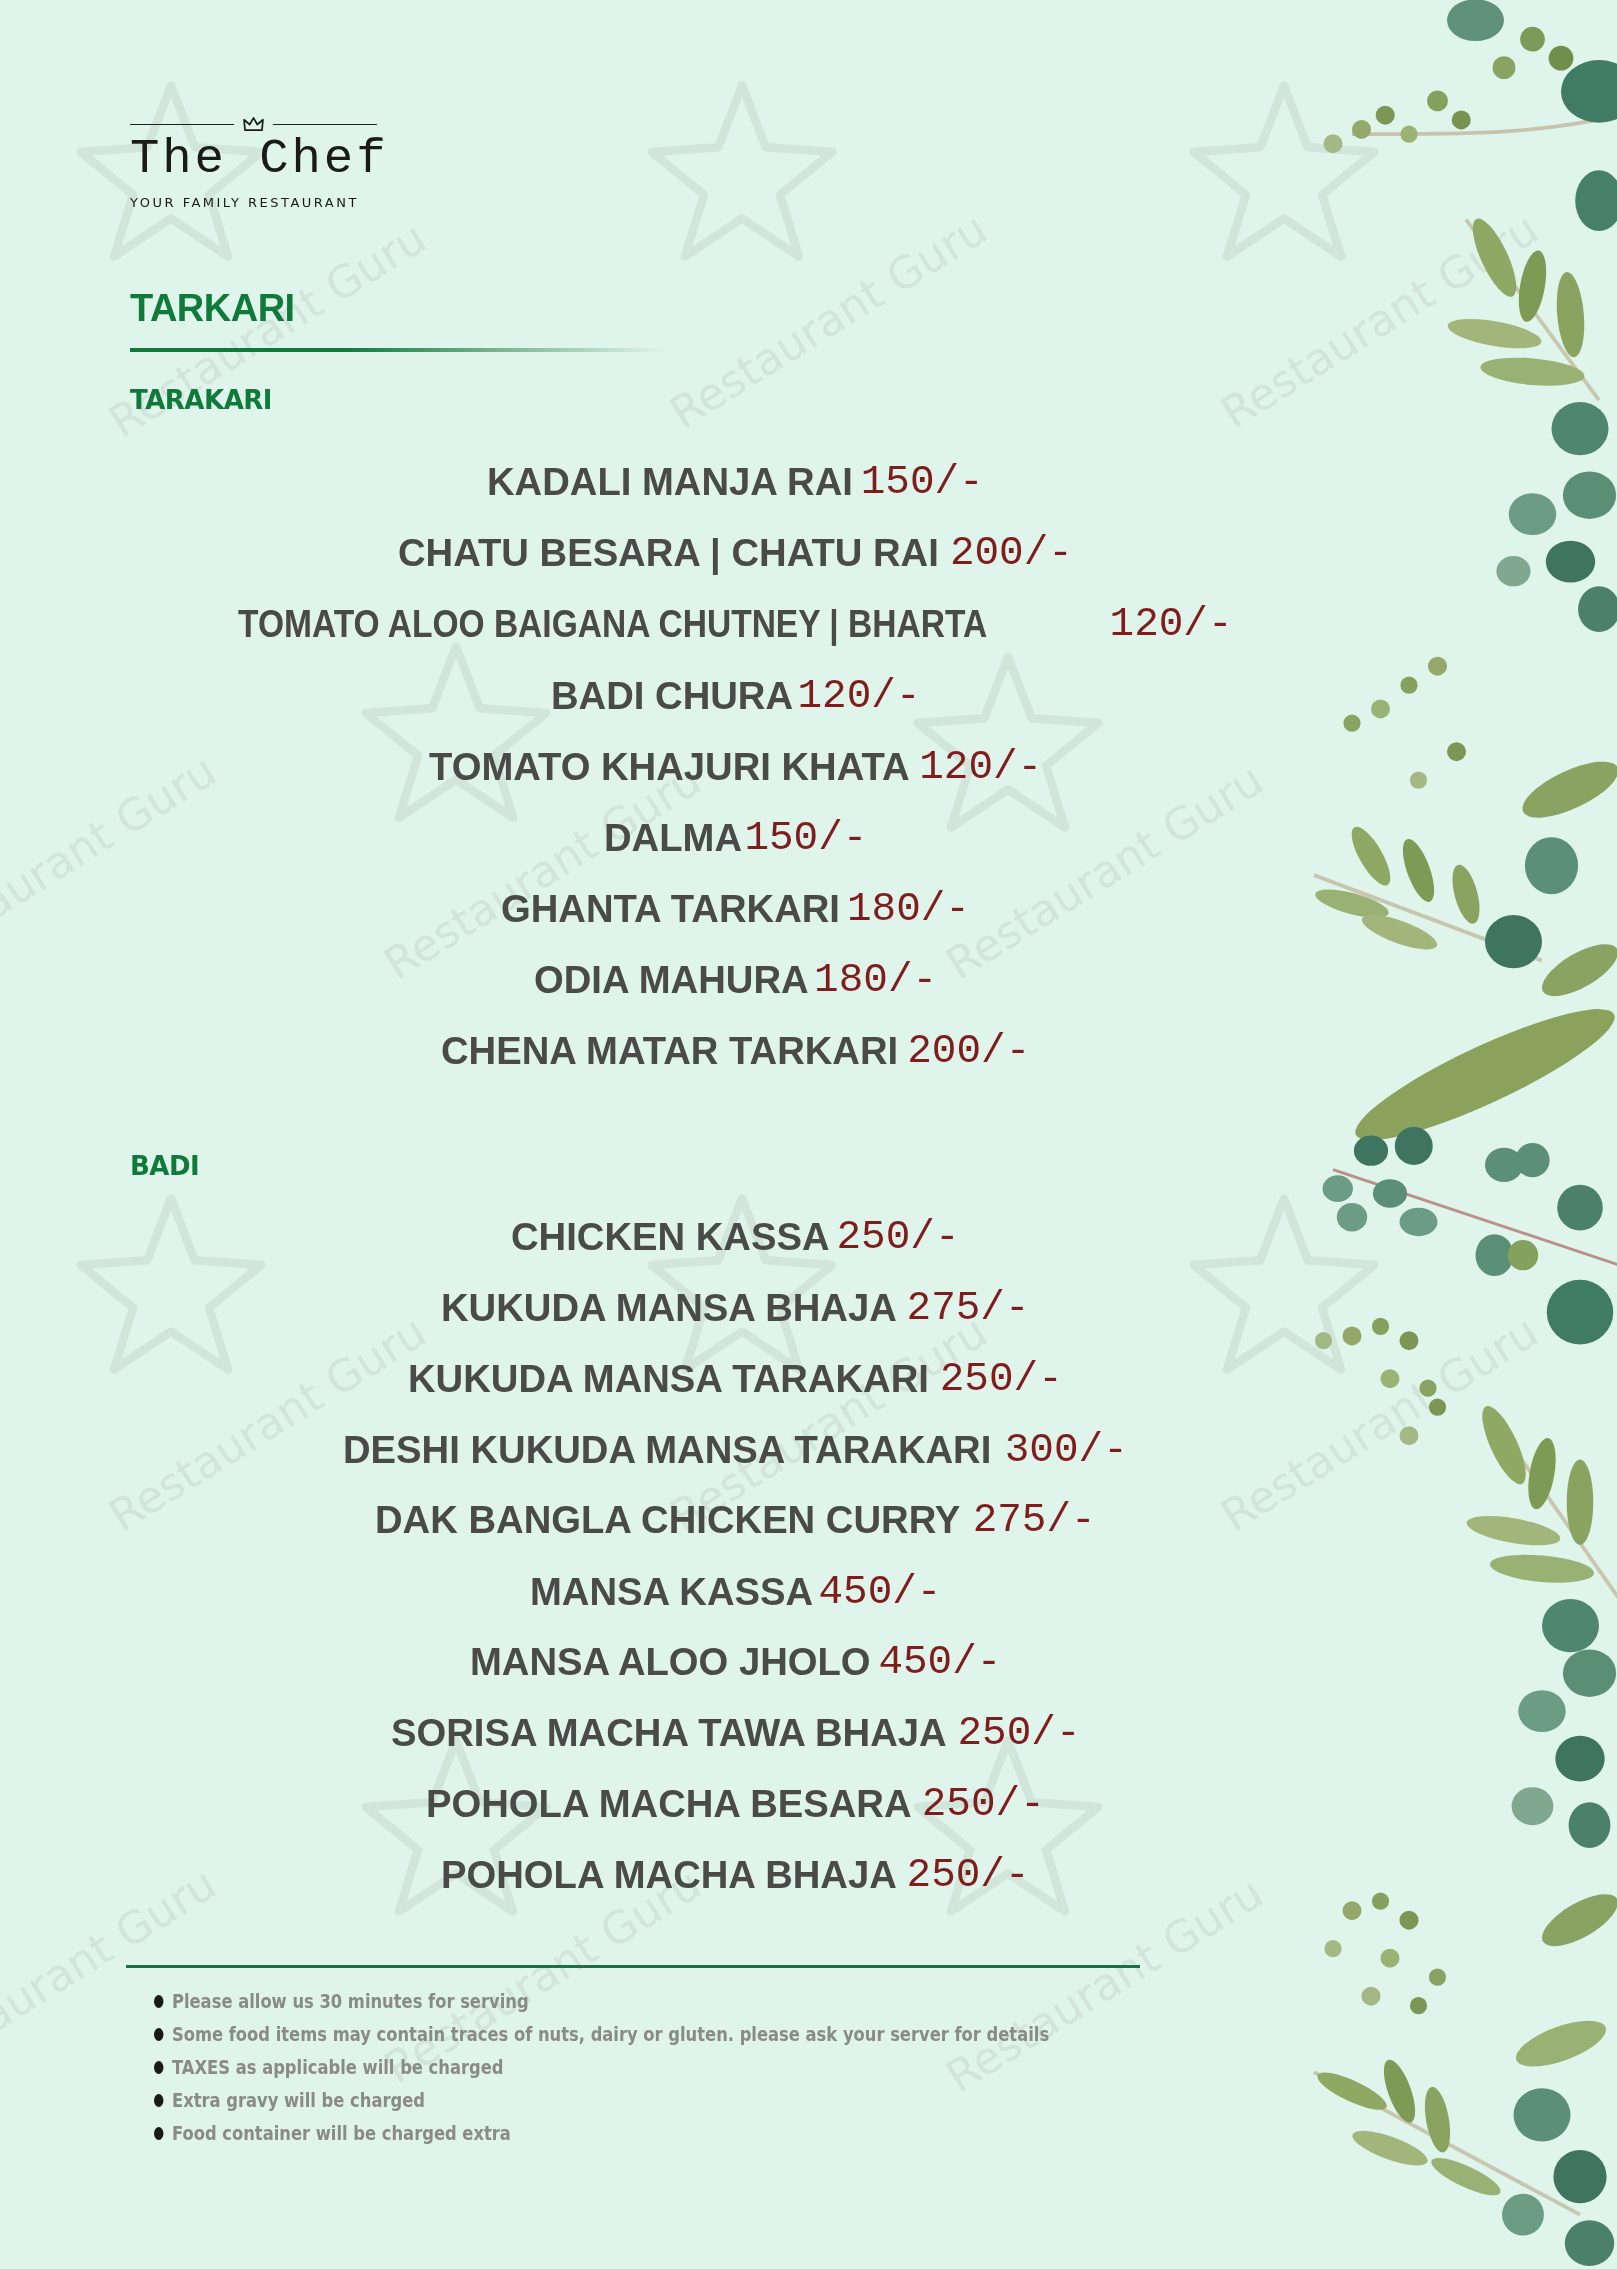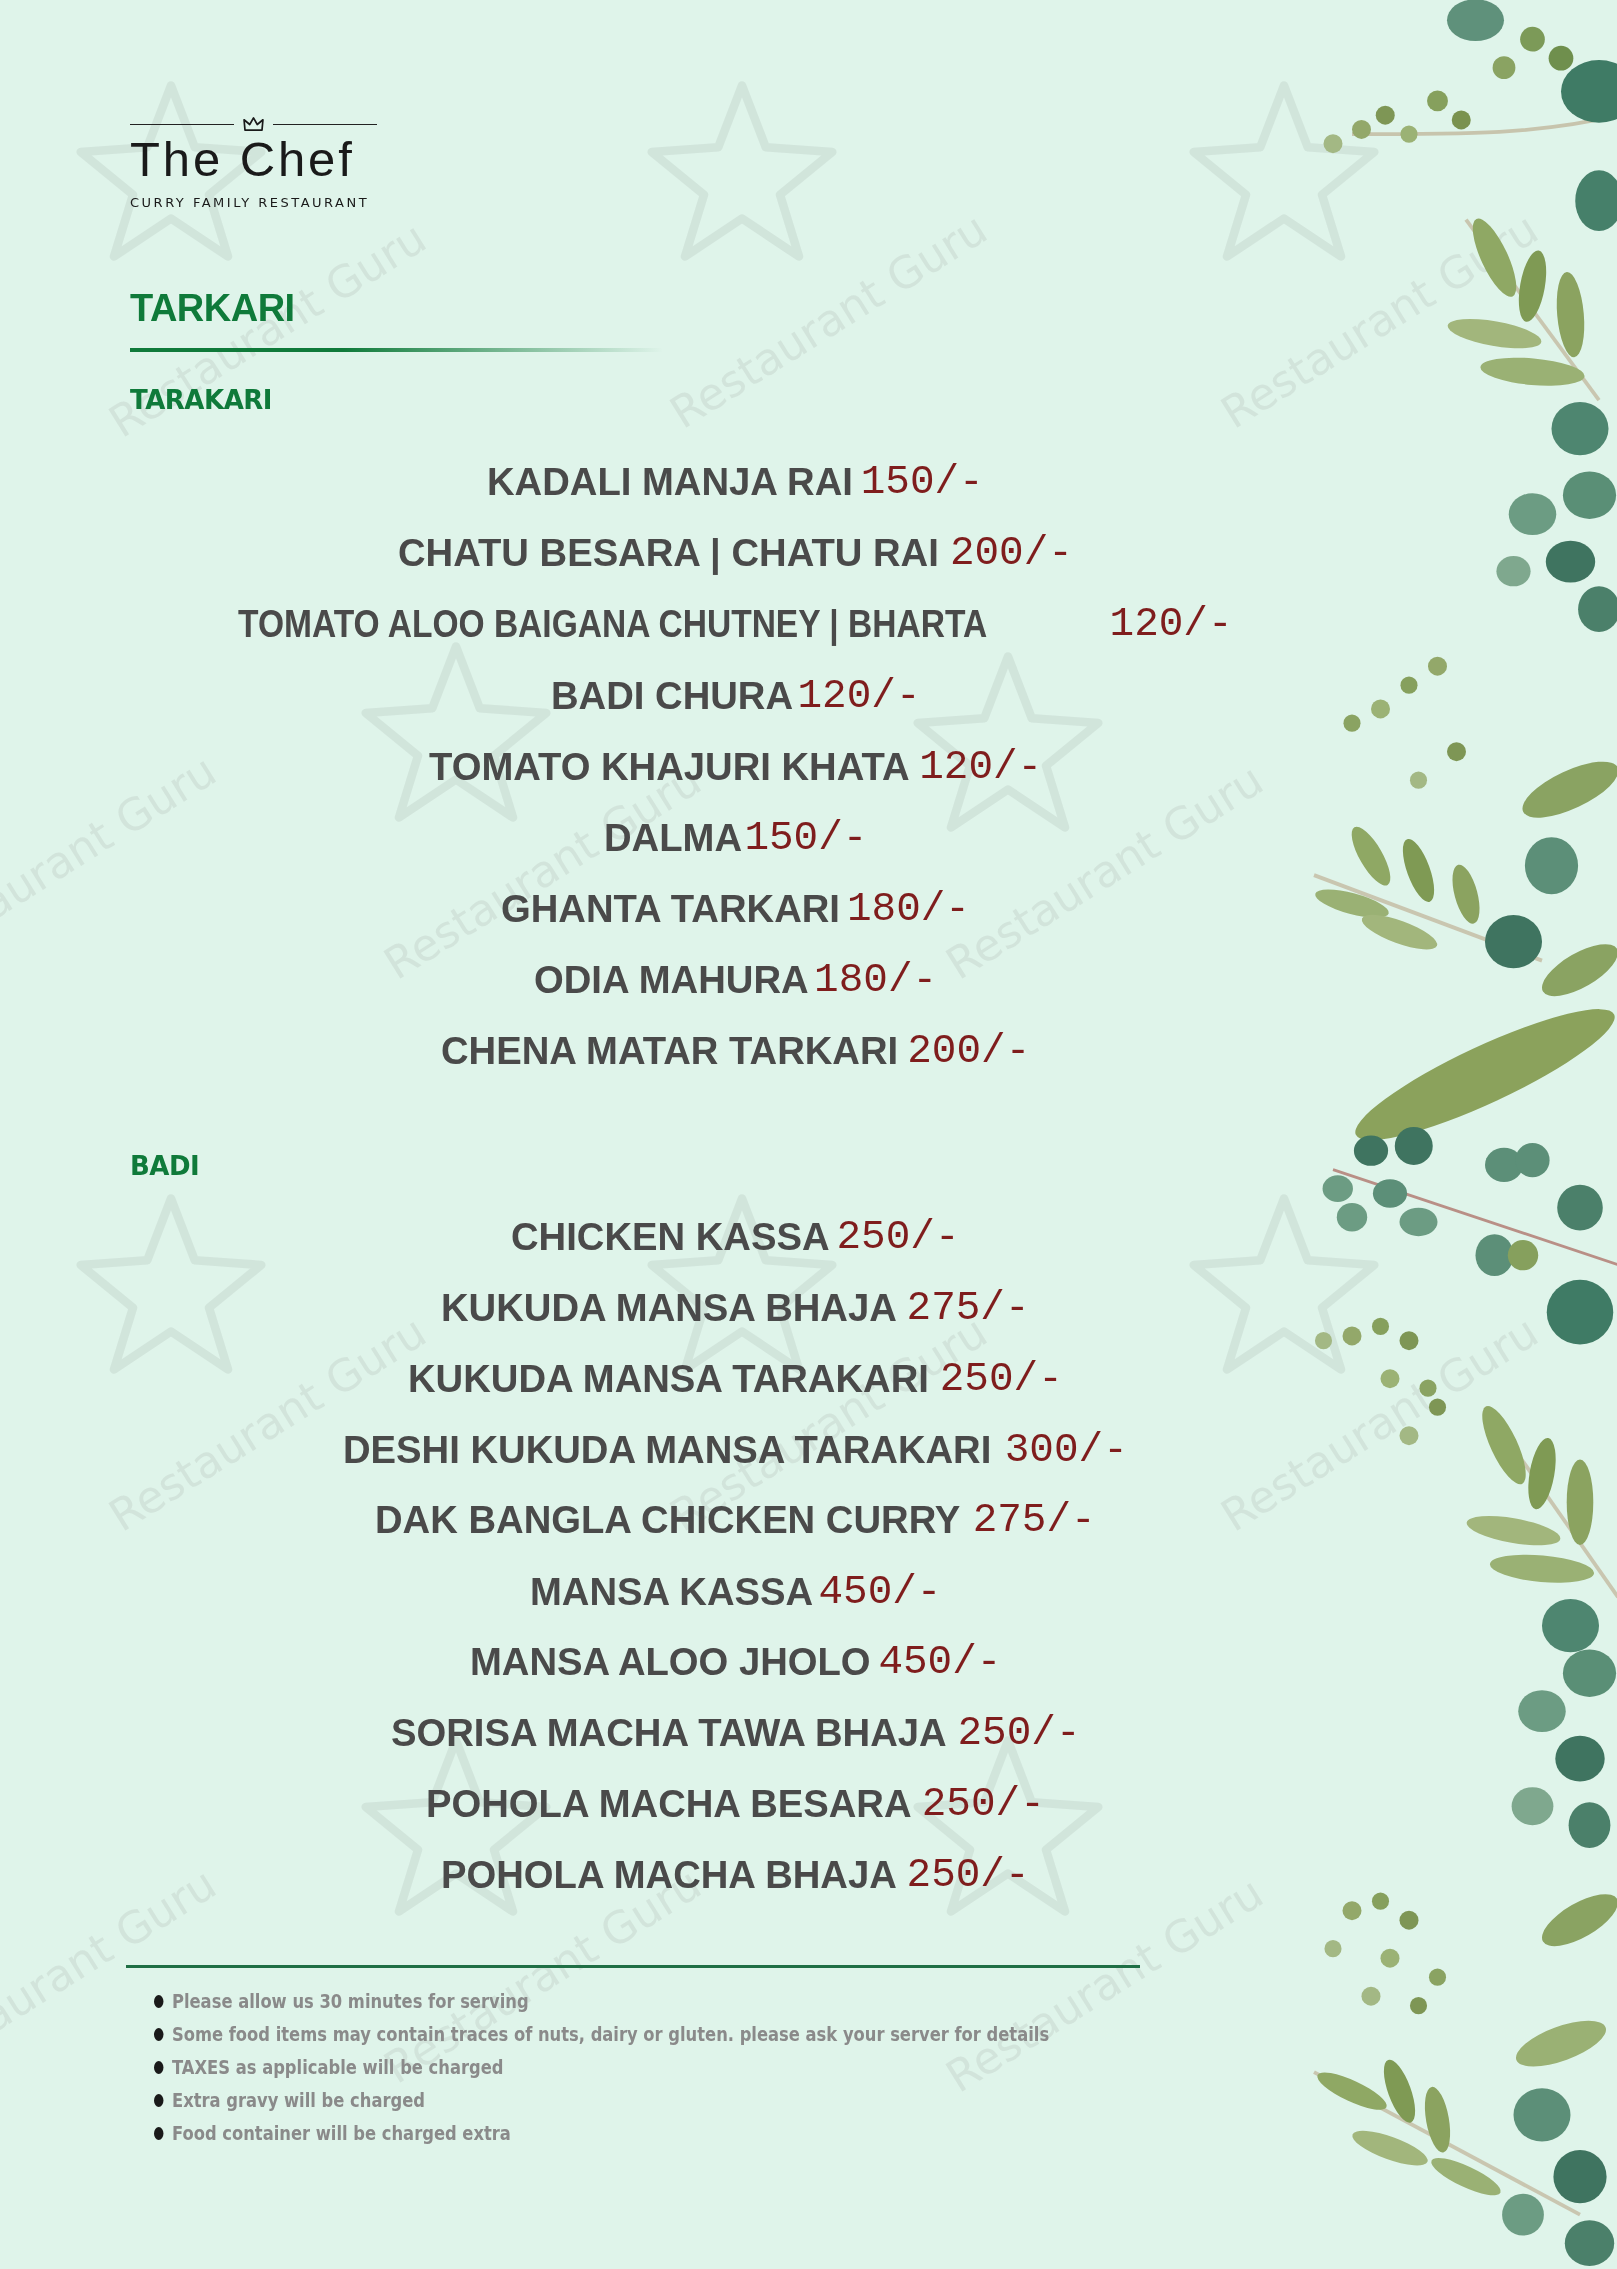--- a/index.html
+++ b/index.html
@@ -13,21 +13,21 @@
     font-family:"DejaVu Sans", sans-serif; font-size:44px;
     transform:rotate(-32deg); white-space:nowrap; pointer-events:none;
   }
   .wm-star { position:absolute; width:190px; height:190px; pointer-events:none; }
 
   
   .logo { position:absolute; left:130px; top:116px; width:247px; }
   .logo-rule { display:flex; align-items:center; gap:7.6px; }
   .logo-rule .line { flex:1; height:1.9px; background:#222; }
   .logo-title {
-    font-family:Liberation Sans, sans-serif; font-size:49px; letter-spacing:2.9px;
+    font-family:Liberation Mono, monospace; font-size:49px; letter-spacing:2.9px;
     color:#1a1a1a; margin-top:1.9px; line-height:1; white-space:nowrap;
   }
   .logo-sub {
     font-family:"DejaVu Sans", sans-serif; font-size:13px; letter-spacing:2.5px;
     color:#1a1a1a; margin-top:11.4px; white-space:nowrap;
   }
 
   .section-title {
     position:absolute; left:130px; top:287px;
     font-family:Liberation Sans, sans-serif; font-weight:bold; font-size:38px;
@@ -235,21 +235,21 @@
 
 <div class="logo">
   <div class="logo-rule">
     <span class="line"></span>
     <svg width="23" height="17" viewBox="0 0 24 18">
       <path d="M3 15 L2 4 L8 9 L12 2 L16 9 L22 4 L21 15 Z" fill="none" stroke="#1a1a1a" stroke-width="1.8" stroke-linejoin="round"></path>
     </svg>
     <span class="line"></span>
   </div>
   <div class="logo-title">The Chef</div>
-  <div class="logo-sub">CURRY FAMILY RESTAURANT</div>
+  <div class="logo-sub">YOUR FAMILY RESTAURANT</div>
 </div>
 
 <div class="section-title">TARKARI</div>
 <div class="section-rule"></div>
 
 <div class="sub-heading" style="top:385px">TARAKARI</div>
 
 <div class="item" style="top:453px">
     <span class="item-name">KADALI MANJA RAI</span>
     <span class="item-price">150/-</span>

